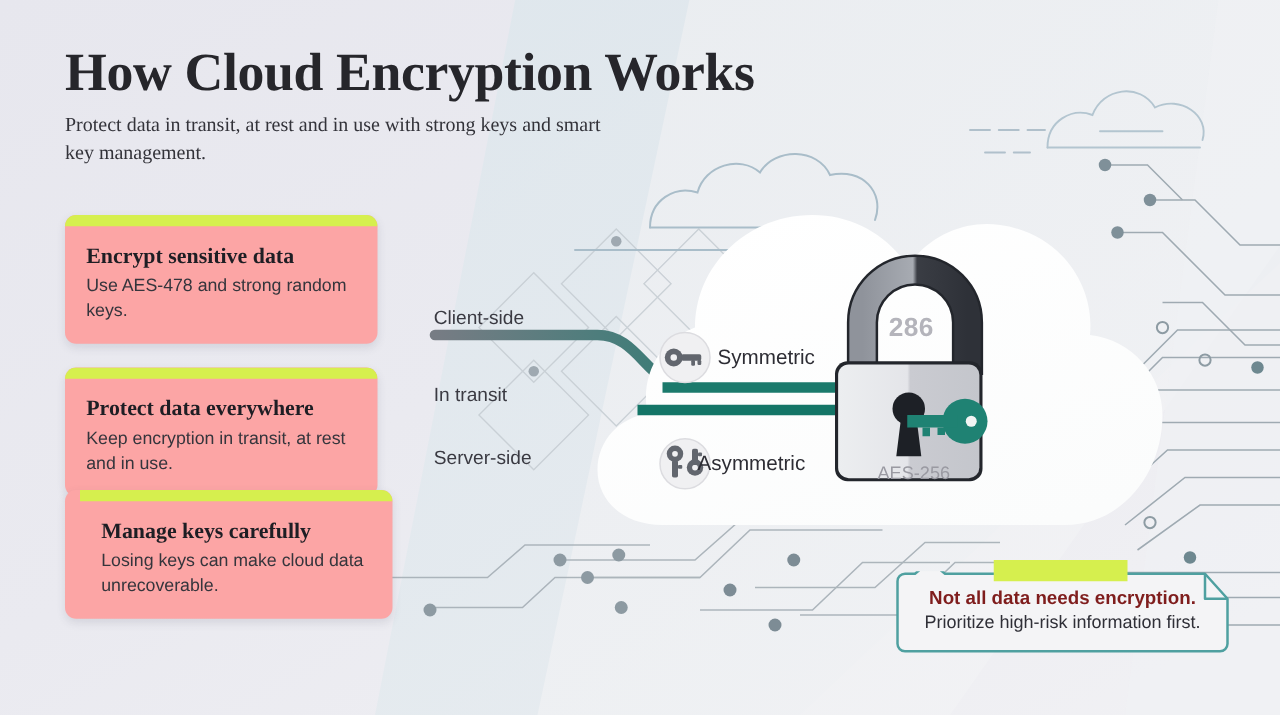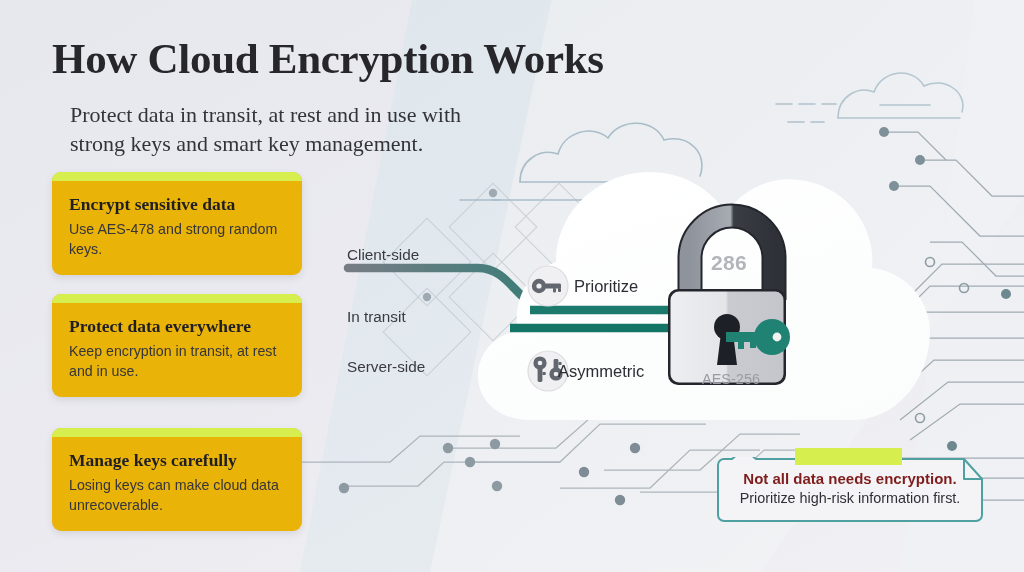--- a/index.html
+++ b/index.html
@@ -36,34 +36,34 @@
     font-size: 43px;
     font-weight: bold;
     color: #26262b;
     letter-spacing: -0.3px;
     line-height: 1.08;
     margin: 0 0 8px 0;
     white-space: nowrap;
   }
   #subtitle {
     font-family: "Liberation Serif", "DejaVu Serif", serif;
-    font-size: 22px;
+    font-size: 16px;
     font-weight: normal;
     color: #33333a;
     line-height: 1.32;
-    margin: 18px;
+    margin: 0;
     max-width: 440px;
   }
 
   
   .card {
     position: absolute;
     left: 52px;
     width: 250px;
-    background: #eab308;
+    background: #fca5a5;
     border-radius: 9px;
     box-shadow: 0 3px 7px rgba(70,70,90,0.13);
     overflow: hidden;
     z-index: 6;
   }
   .card-bar {
     height: 9px;
     background: #d6ef4e;
     width: 100%;
   }
@@ -81,21 +81,21 @@
   }
   .card-text {
     font-family: "Liberation Sans", sans-serif;
     font-size: 14.2px;
     color: #35353c;
     line-height: 1.38;
     margin: 0;
   }
   #card-0 { top: 172px; }
   #card-1 { top: 294px; }
-  #card-2 { top: 428px; }
+  #card-2 { top: 392px; padding-left: 12px; }
 
   
   .flow-label {
     position: absolute;
     font-family: "Liberation Sans", sans-serif;
     font-size: 15.3px;
     color: #3a3a42;
     z-index: 6;
     white-space: nowrap;
   }
@@ -427,21 +427,21 @@
     <div class="card-body">
       <div class="card-title">Manage keys carefully</div>
       <div class="card-text">Losing keys can make cloud data unrecoverable.</div>
     </div>
   </div>
 
   <div class="flow-label" id="flow-label-0">Client-side</div>
   <div class="flow-label" id="flow-label-1">In transit</div>
   <div class="flow-label" id="flow-label-2">Server-side</div>
 
-  <div class="crypto-label" id="crypto-label-0">Prioritize</div>
+  <div class="crypto-label" id="crypto-label-0">Symmetric</div>
   <div class="crypto-label" id="crypto-label-1">Asymmetric</div>
   <div id="lock-bits">286</div>
   <div id="lock-caption">AES-256</div>
 
   <div id="callout">
     <div id="callout-tab"></div>
     <svg id="callout-svg" viewBox="0 0 268 68">
       <path d="M2 14 L2 58 A6 6 0 0 0 8 64 L260 64 A6 6 0 0 0 266 58 L266 22 L248 2 L40 2 L28 -8 L16 2 L8 2 A6 6 0 0 0 2 8 Z" fill="#f4f4f6" stroke="#4fa0a0" stroke-width="2" stroke-linejoin="round"></path>
       <path d="M248 2 L248 22 L266 22" fill="none" stroke="#4fa0a0" stroke-width="2" stroke-linejoin="round"></path>
     </svg>

